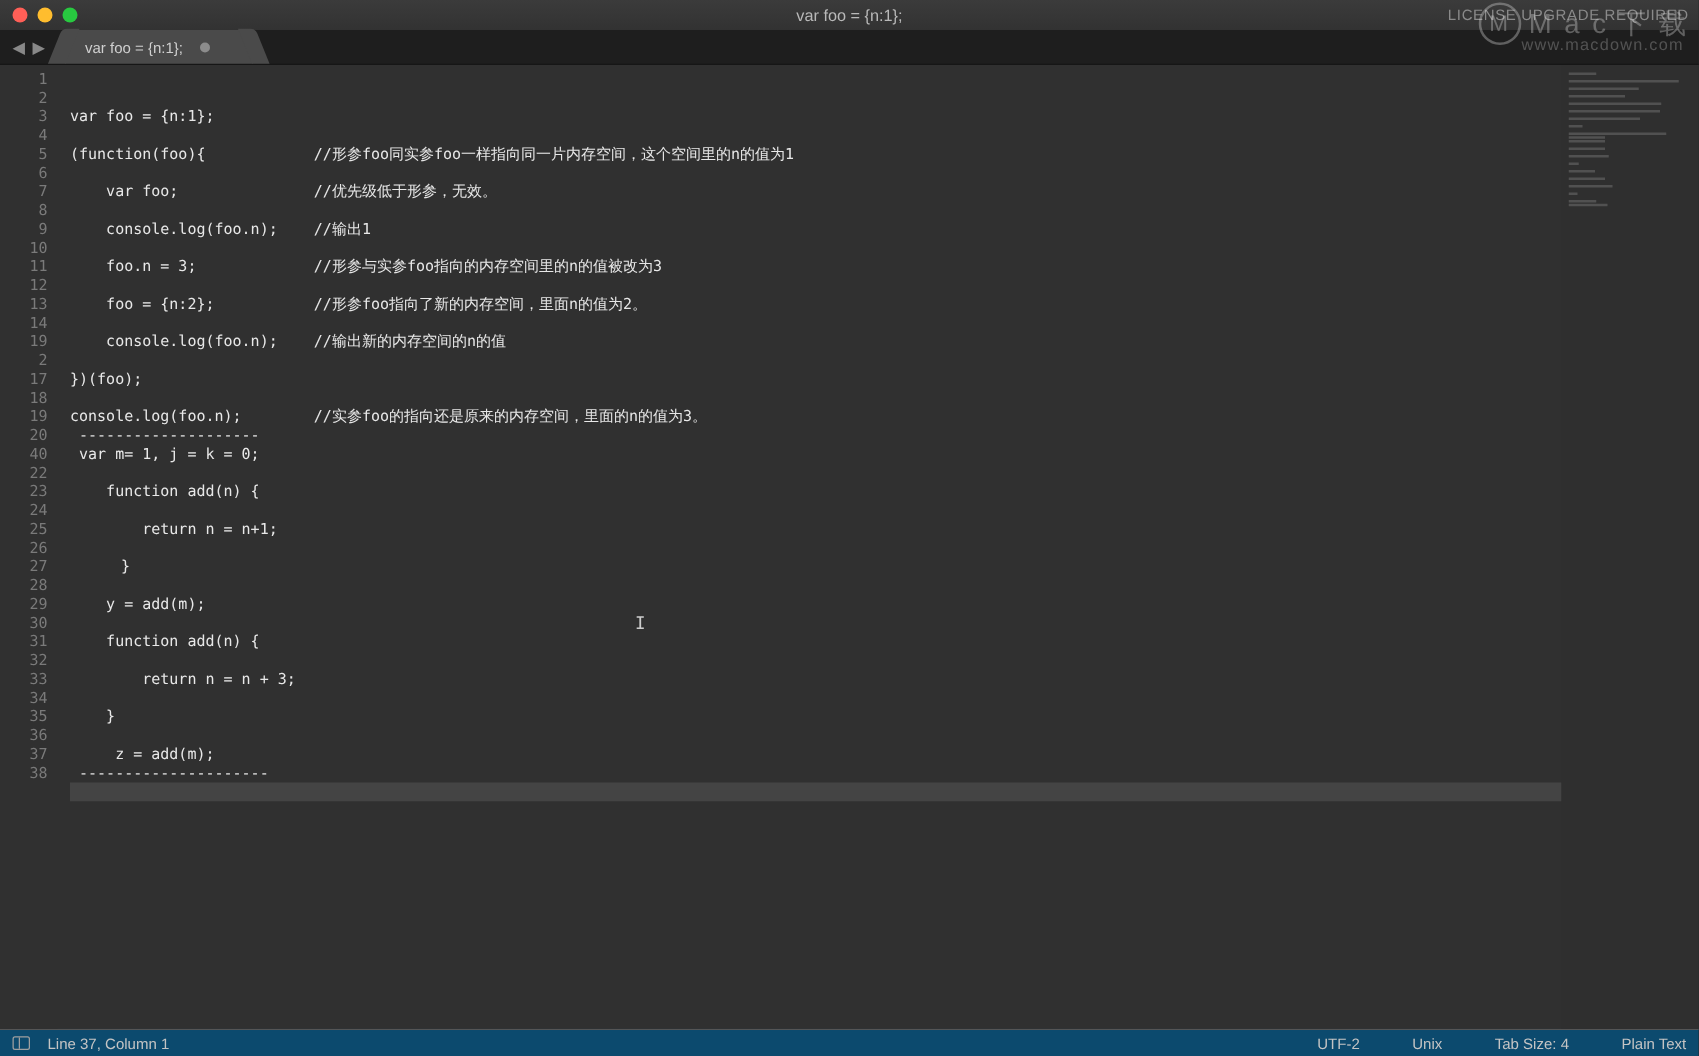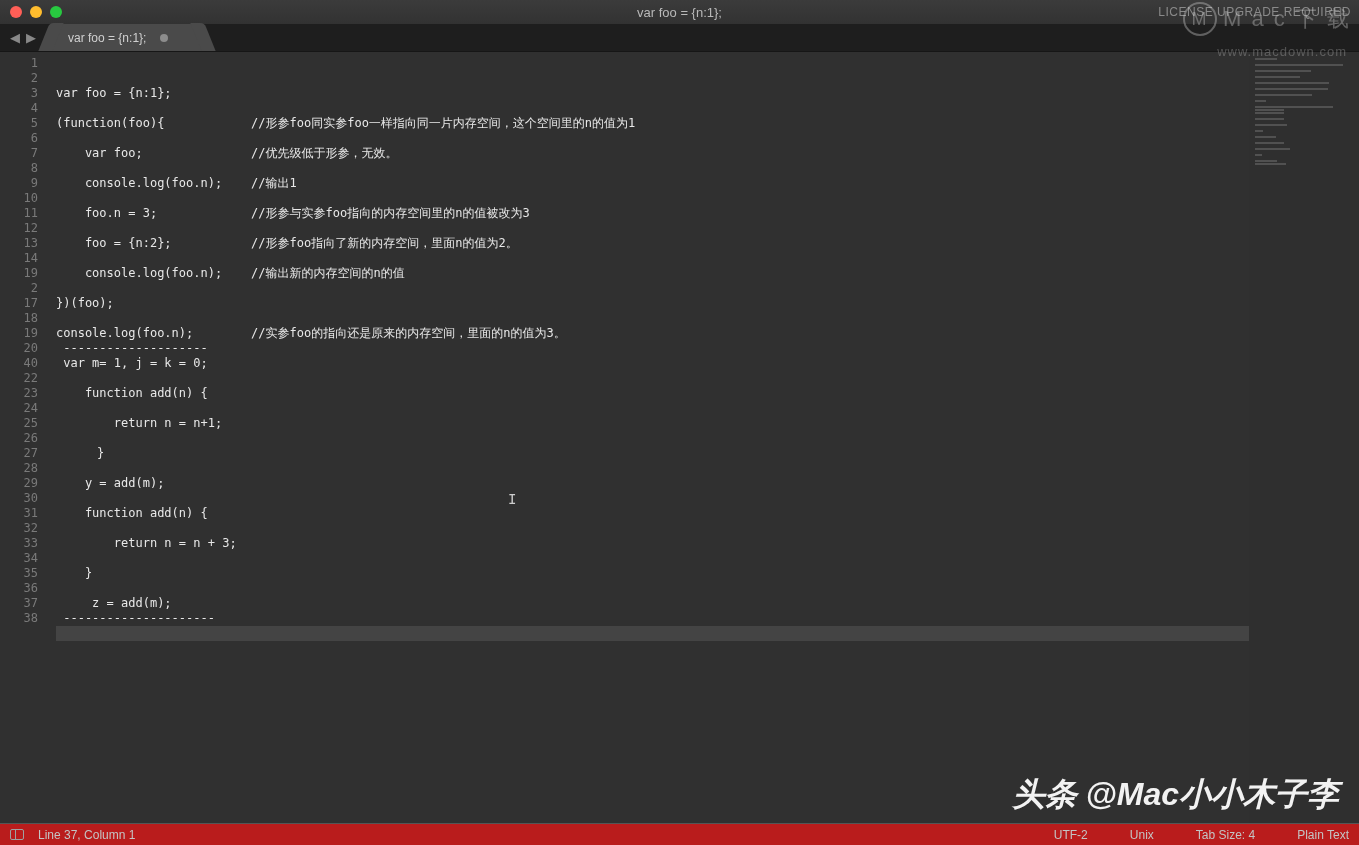--- a/index.html
+++ b/index.html
@@ -33,30 +33,30 @@
 .gutter .ln { height: 15px; }
 .code { flex: 1; font-family: Menlo, Consolas, monospace; font-size: 12px; line-height: 15px; padding: 4px 0 0 10px; color: #e8e8e8; white-space: pre; position: relative; }
 .code .line { height: 15px; }
 .code .line.current { background: #444; }
 .minimap { width: 110px; background: #2f2f2f; padding: 6px; font-size: 2px; line-height: 3px; color: #777; font-family: monospace; overflow: hidden; }
 .minimap .mline { height: 2px; margin-bottom: 1px; background: #6d6d6d; opacity: 0.55; }
 
 .text-cursor { position: absolute; top: 440px; left: 462px; width: 1px; height: 15px; color: #ccc; font-size: 14px; }
 
 
-.statusbar { height: 22px; background: #b91c1c; border-top: 1px solid #555; display: flex; align-items: center; color: #c4c4c4; font-size: 12px; padding: 0 10px; }
+.statusbar { height: 22px; background: #0c4a6e; border-top: 1px solid #555; display: flex; align-items: center; color: #c4c4c4; font-size: 12px; padding: 0 10px; }
 .status-left { display: flex; align-items: center; gap: 14px; }
 .panel-icon { width: 14px; height: 11px; border: 1px solid #a0a0a0; border-radius: 2px; position: relative; }
 .panel-icon::before { content: ""; position: absolute; left: 4px; top: 0; bottom: 0; width: 1px; background: #a0a0a0; }
 .status-right { margin-left: auto; display: flex; gap: 42px; }
 
 
 .watermark-logo { position: absolute; top: 2px; right: 8px; display: flex; align-items: center; gap: 6px; color: rgba(220,220,220,0.35); font-size: 22px; letter-spacing: 2px; font-weight: 500; z-index: 50; pointer-events: none; }
 .watermark-logo .circle { width: 34px; height: 34px; border: 2px solid rgba(220,220,220,0.35); border-radius: 50%; display: flex; align-items: center; justify-content: center; font-size: 18px; }
-.watermark-sub { position: absolute; top: 44px; right: 12px; color: rgba(220,220,220,0.28); font-size: 13px; letter-spacing: 1px; z-index: 50; pointer-events: none; }
+.watermark-sub { position: absolute; top: 28px; right: 12px; color: rgba(220,220,220,0.28); font-size: 13px; letter-spacing: 1px; z-index: 50; pointer-events: none; }
 .watermark-bottom { position: absolute; bottom: 28px; right: 20px; color: #f2f2f2; font-size: 32px; font-weight: 600; font-style: italic; z-index: 50; pointer-events: none; font-family: "PingFang SC","Microsoft YaHei",sans-serif; }
 </style>
 </head>
 <body>
 
 <div class="window">
 
   <div class="titlebar">
     <div class="traffic-lights">
       <div class="light close"></div>
@@ -175,15 +175,14 @@
       <span>Tab Size: 4</span>
       <span>Plain Text</span>
     </div>
   </div>
 
   <div class="watermark-logo">
     <div class="circle">M</div>
     <span>M a c 下 载</span>
   </div>
   <div class="watermark-sub">www.macdown.com</div>
-  <div class="watermark-bottom">头条 @Mac小小木子李</div>
 
 </div>
 
 </body></html>

